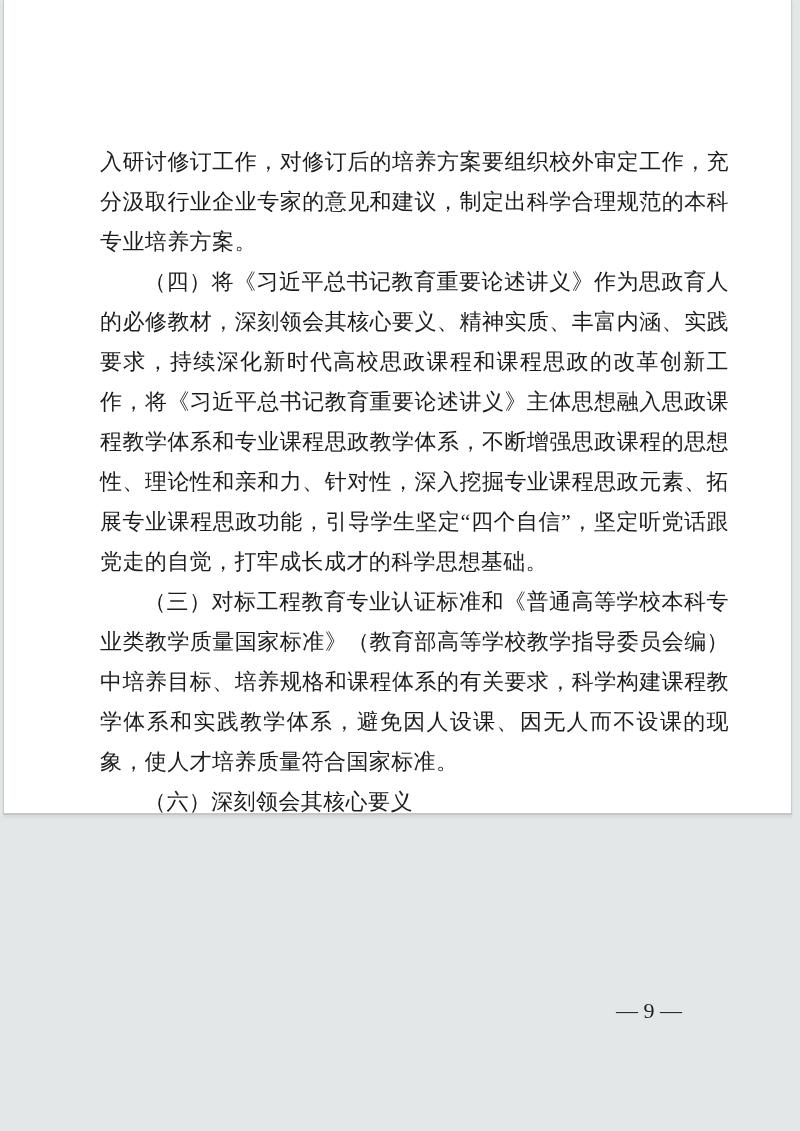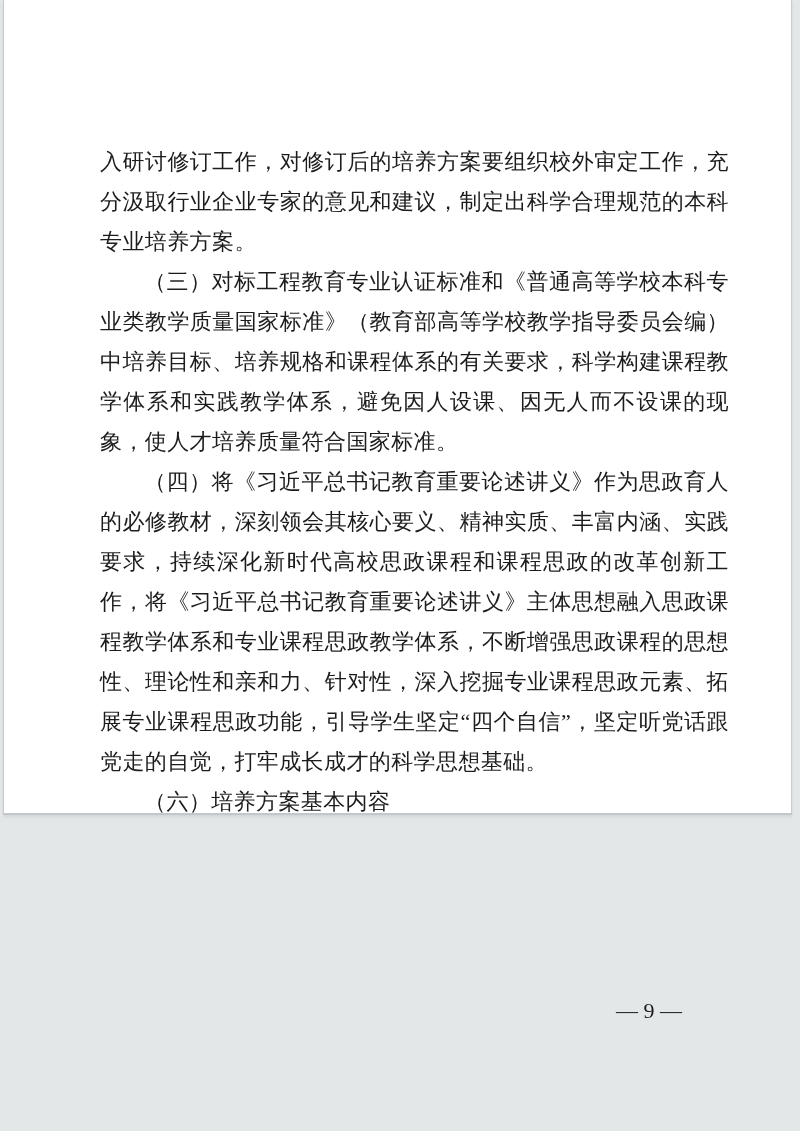--- a/index.html
+++ b/index.html
@@ -44,20 +44,20 @@
     text-align:center;
     white-space:pre;
   }
 </style>
 </head>
 <body>
 
 <div class="page">
   <div class="text-block">
     <p class="para no-indent">入研讨修订工作，对修订后的培养方案要组织校外审定工作，充分汲取行业企业专家的意见和建议，制定出科学合理规范的本科专业培养方案。</p>
+    <p class="para">（四）将《习近平总书记教育重要论述讲义》作为思政育人的必修教材，深刻领会其核心要义、精神实质、丰富内涵、实践要求，持续深化新时代高校思政课程和课程思政的改革创新工作，将《习近平总书记教育重要论述讲义》主体思想融入思政课程教学体系和专业课程思政教学体系，不断增强思政课程的思想性、理论性和亲和力、针对性，深入挖掘专业课程思政元素、拓展专业课程思政功能，引导学生坚定“四个自信”，坚定听党话跟党走的自觉，打牢成长成才的科学思想基础。</p>
     <p class="para">（三）对标工程教育专业认证标准和《普通高等学校本科专业类教学质量国家标准》（教育部高等学校教学指导委员会编）中培养目标、培养规格和课程体系的有关要求，科学构建课程教学体系和实践教学体系，避免因人设课、因无人而不设课的现象，使人才培养质量符合国家标准。</p>
-    <p class="para">（四）将《习近平总书记教育重要论述讲义》作为思政育人的必修教材，深刻领会其核心要义、精神实质、丰富内涵、实践要求，持续深化新时代高校思政课程和课程思政的改革创新工作，将《习近平总书记教育重要论述讲义》主体思想融入思政课程教学体系和专业课程思政教学体系，不断增强思政课程的思想性、理论性和亲和力、针对性，深入挖掘专业课程思政元素、拓展专业课程思政功能，引导学生坚定“四个自信”，坚定听党话跟党走的自觉，打牢成长成才的科学思想基础。</p>
-    <p class="para">（六）培养方案基本内容</p>
+    <p class="para">（六）深刻领会其核心要义</p>
   </div>
   <div class="page-number">— 9 —</div>
 </div>
 
 <div class="page-gap"></div>
 
 </body></html>

